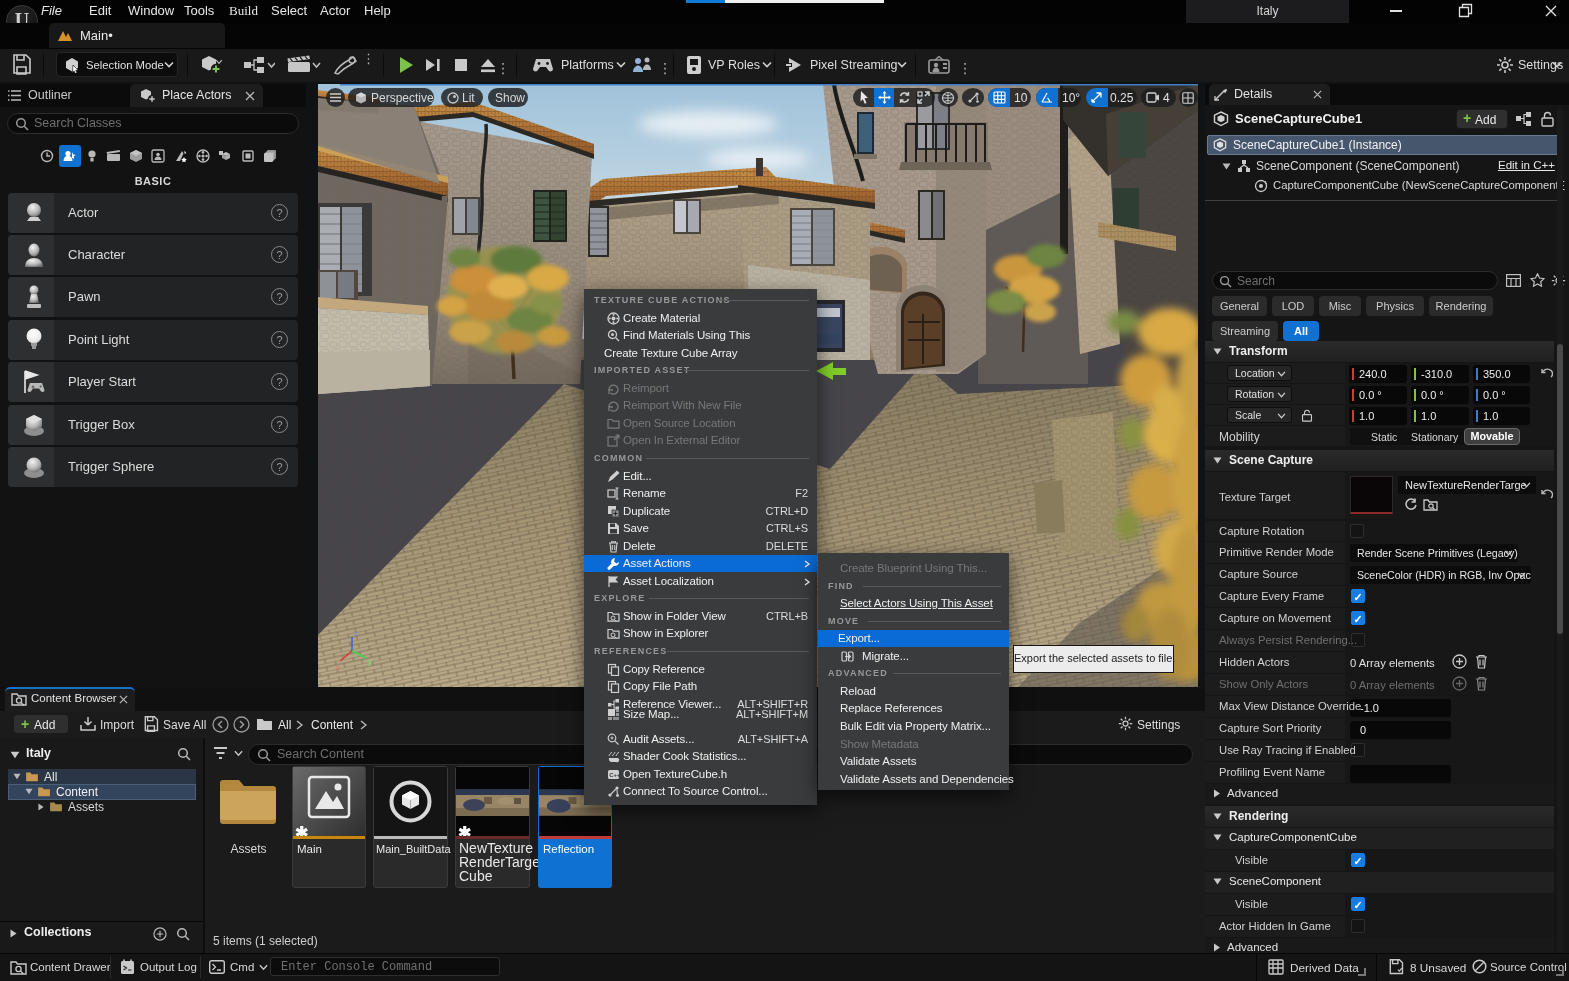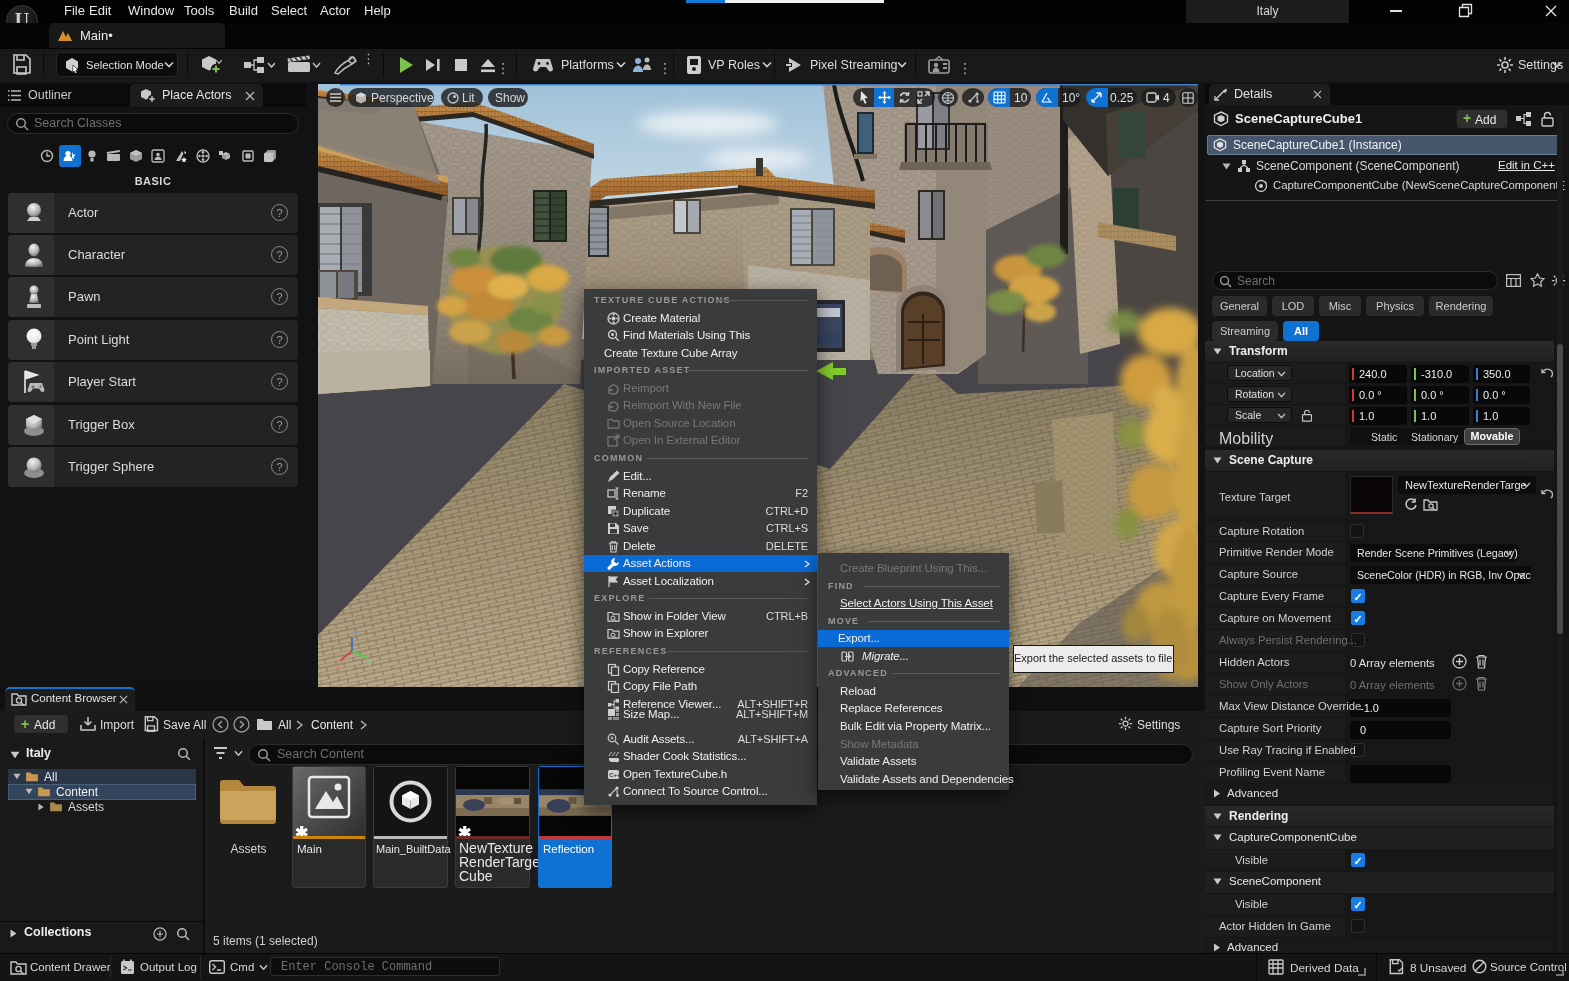--- a/index.html
+++ b/index.html
@@ -55,25 +55,25 @@
 .hl { background:#0a6bd6; }
 #tooltip { left:1013px; top:645px; width:161px; height:28px; background:#ececec; border:1px solid #161616; color:#202020; font-size:11px; text-align:center; line-height:25px; white-space:nowrap; }
 </style>
 </head>
 <body>
 <div id="root">
 
 <div class="abs" id="titlebar"></div>
 <div class="abs" id="topstrip-blue"></div>
 <div class="abs" id="topstrip-white"></div>
-<div class="menuitem" style="left:64px;">File</div>
+<div class="menuitem" style="left:41px;font-style:italic;">File</div>
 <div class="menuitem" style="left:89px;">Edit</div>
 <div class="menuitem" style="left:128px;">Window</div>
 <div class="menuitem" style="left:184px;">Tools</div>
-<div class="menuitem" style="left:229px;">Build</div>
+<div class="menuitem" style="left:229px;font-family:Liberation Serif, serif;">Build</div>
 <div class="menuitem" style="left:271px;">Select</div>
 <div class="menuitem" style="left:320px;">Actor</div>
 <div class="menuitem" style="left:364px;">Help</div>
 <div class="abs" id="italybox">Italy</div>
 <div class="abs" style="left:1390px;top:10px;width:12px;height:1.5px;background:#e0e0e0;"></div>
 <svg class="abs" style="left:1458px;top:3px;" width="15" height="15" viewBox="0 0 15 15">
       <path d="M1.5 4.5 H10.5 V13.5 H1.5 Z" fill="none" stroke="#e0e0e0" stroke-width="1.3"></path>
       <path d="M4.5 4.5 V1.5 H13.5 V10.5 H10.5" fill="none" stroke="#e0e0e0" stroke-width="1.3"></path>
     </svg>
 <svg class="abs" style="left:1544px;top:4px;" width="14" height="14" viewBox="0 0 14 14">
@@ -851,21 +851,21 @@
       </svg>
 <div class="nfield" style="left:144px;top:323px;width:58px;padding-left:10px;">1.0<div class="nbar" style="background:#d23a2e;"></div></div>
 <div class="nfield" style="left:206px;top:323px;width:58px;padding-left:10px;">1.0<div class="nbar" style="background:#7ec24a;"></div></div>
 <div class="nfield" style="left:268px;top:323px;width:57px;padding-left:10px;">1.0<div class="nbar" style="background:#3a7bd2;"></div></div>
 <svg class="abs" style="left:96px;top:325px;" width="12" height="13" viewBox="0 0 13 16">
         <rect x="1" y="7" width="11" height="8" rx="1" fill="none" stroke="#c9c9c9" stroke-width="1.4"></rect>
         <path d="M3.5 7 V4.5 a3 3 0 0 1 6 0 M9.5 7 V6" fill="none" stroke="#c9c9c9" stroke-width="1.4"></path>
       </svg>
 <div class="abs" style="left:0;top:342px;width:349px;height:20px;background:#1c1c1c;"></div>
 <div class="abs" style="left:140px;top:342px;width:209px;height:20px;background:#171717;"></div>
-<div class="abs" style="left:14px;top:346px;color:#d2d2d2;font-size:16px;">Mobility</div>
+<div class="abs" style="left:14px;top:346px;color:#d2d2d2;font-size:12px;">Mobility</div>
 <div class="abs" style="left:145px;top:344px;width:170px;height:17px;background:#101010;border-radius:3px;"></div>
 <div class="abs" style="left:166px;top:347px;color:#d8d8d8;font-size:10.5px;">Static</div>
 <div class="abs" style="left:206px;top:347px;color:#d8d8d8;font-size:10.5px;">Stationary</div>
 <div class="abs" style="left:259px;top:344px;width:56px;height:17px;background:#3f3f3f;border:1px solid #6a6a6a;border-radius:4px;color:#fff;font-size:10.8px;text-align:center;line-height:15px;font-weight:bold;">Movable</div>
 <div class="sect" style="top:366px;"></div>
 <svg class="abs" style="left:8px;top:373px;" width="9" height="9" viewBox="0 0 9 9">
         <path d="M0.5 0.5 H8.5 L4.5 6.5 Z" fill="#c9c9c9"></path>
       </svg>
 <div class="abs" style="left:24px;top:369px;color:#ededed;font-size:12px;font-weight:bold;">Scene Capture</div>
 <div class="abs" style="left:0;top:388px;width:349px;height:47px;background:#1c1c1c;"></div>
@@ -1447,21 +1447,21 @@
       </div>
 <div class="mi hl" style="top:77.2px;">
         <span class="lb" style="left:20px;">Export...</span>
       </div>
 <div class="mi" style="top:94.8px;">
         <svg class="ic" width="13" height="13" viewBox="0 0 13 13">
           <rect x="1" y="2" width="4.5" height="9" rx="1" fill="none" stroke="#cfcfcf" stroke-width="1.2"></rect>
           <rect x="7.5" y="2" width="4.5" height="9" rx="1" fill="none" stroke="#cfcfcf" stroke-width="1.2"></rect>
           <path d="M4 6.5 H9 M7.5 4.5 L9.5 6.5 L7.5 8.5" stroke="#cfcfcf" fill="none" stroke-width="1.1"></path>
         </svg>
-        <span class="lb" style="left:44px;font-style:italic;">Migrate...</span>
+        <span class="lb" style="left:44px;">Migrate...</span>
       </div>
 <div class="mh" style="top:112.3px;">
         <span class="lb">ADVANCED</span>
         <span class="ln" style="left:75px;width:108px;"></span>
       </div>
 <div class="mi" style="top:129.9px;">
         <span class="lb" style="left:22px;">Reload</span>
       </div>
 <div class="mi" style="top:147.4px;">
         <span class="lb" style="left:22px;">Replace References</span>

